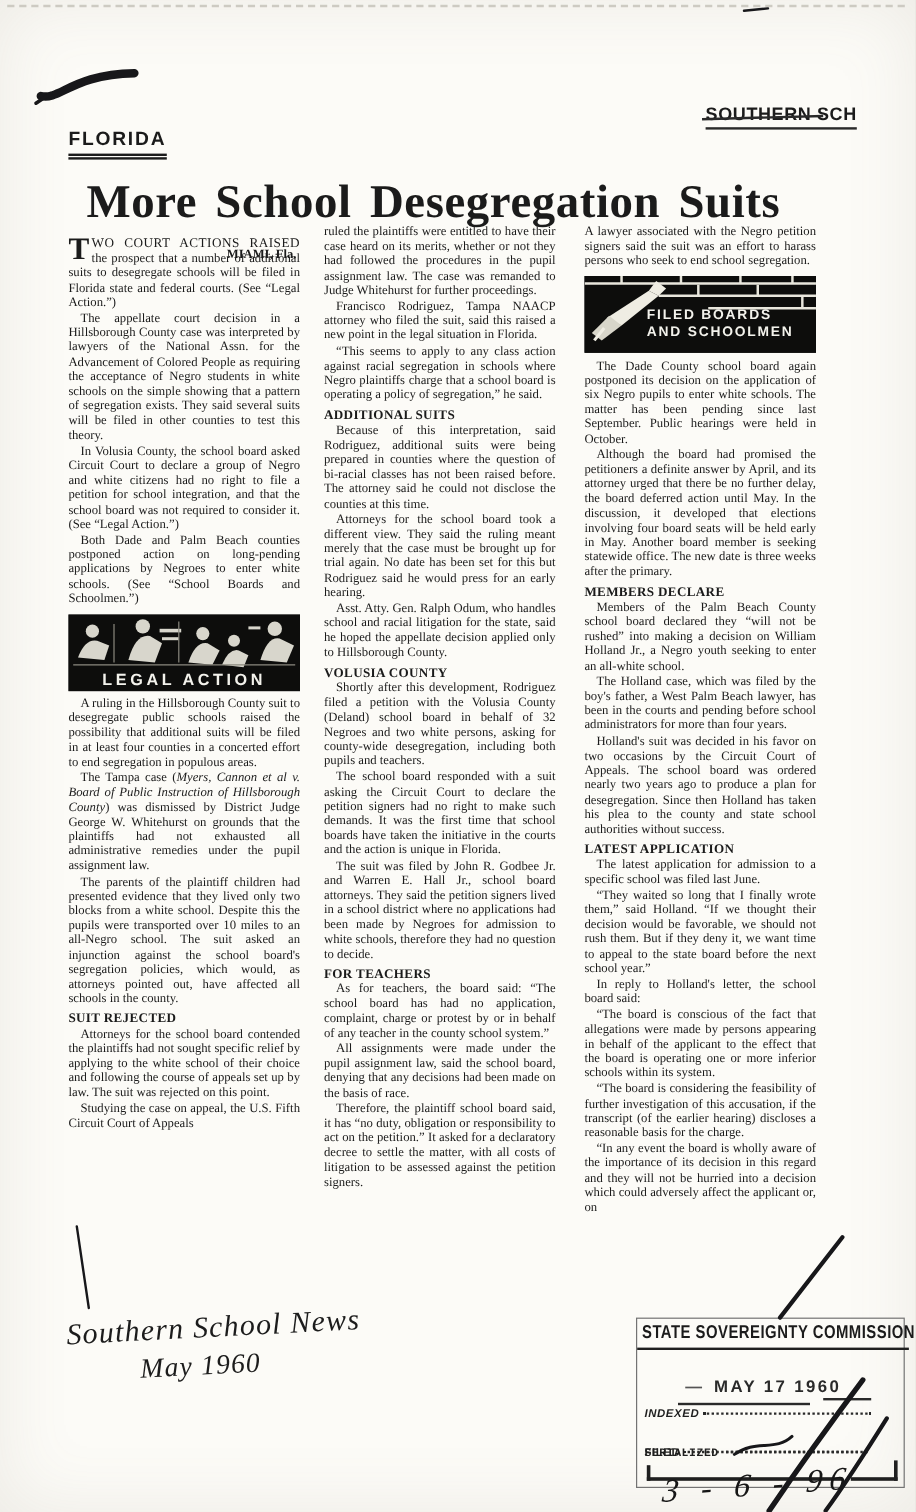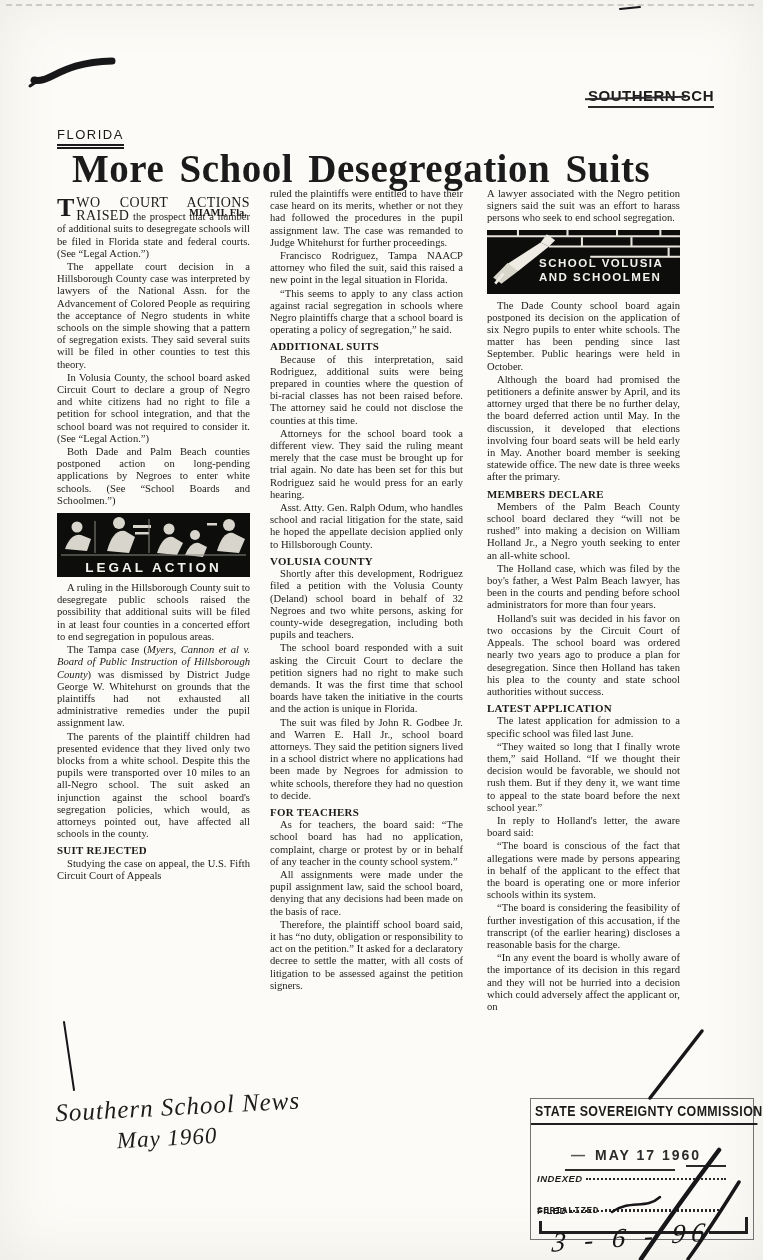--- a/index.html
+++ b/index.html
@@ -13,39 +13,39 @@
 
   .masthead {
     position:absolute; top:87px; left:588px;
     font-family:"Liberation Sans", sans-serif; font-weight:bold; font-size:15px;
     letter-spacing:.5px; border-bottom:2px solid #2a2a2a; padding-bottom:2px;
   }
   .masthead::after { content:""; position:absolute; left:-3px; right:28px; top:54%; height:2px; background:#2a2a2a; transform:rotate(-1.5deg); }
 
   .section-label {
     position:absolute; top:108px; left:57px;
-    font-family:"Liberation Sans", sans-serif; font-weight:normal; font-size:13px; letter-spacing:1.5px;margin-top:19px;
+    font-family:"Liberation Sans", sans-serif; font-weight:bold; font-size:16px; letter-spacing:1.5px;
   }
   .section-label::after { content:""; display:block; height:2px; background:#1b1b1b; margin-top:2px; box-shadow:0 3px 0 0 #1b1b1b; }
 
   .headline {
     position:absolute; top:130px; left:56px; width:630px;
     font-weight:bold; font-size:39px; letter-spacing:.5px; word-spacing:5px; white-space:nowrap;
   }
   .dateline { position:absolute; top:183px; left:148px; width:99px; text-align:right; font-weight:bold; font-size:10.5px;margin-top:24px; }
 
   .col { position:absolute; width:193px; font-size:10.6px; line-height:12.2px; text-align:justify; }
   .col1 { left:57px;  top:197px; }
   .col2 { left:270px; top:188px; }
   .col3 { left:487px; top:188px; }
 
   .para { margin:0 0 1px 0; text-indent:10px; }
   .para.no-indent { text-indent:0; }
   .dropcap { float:left; font-size:26px; line-height:22px; font-weight:bold; padding:0 2px 0 0; }
-  .smallcaps { font-size:14px; letter-spacing:.4px; }
+  .smallcaps { font-size:11px; letter-spacing:.4px; }
   .ital { font-style:italic; }
   .subhead { font-weight:bold; font-size:10.9px; letter-spacing:.3px; margin:4px 0 1px 0; text-align:left; }
 
   .img-box { position:relative; margin:6px 0 5px 0; height:64px; background:#0d0d0c; overflow:hidden; }
   .img-box svg { position:absolute; inset:0; }
   .img-box-title {
     position:absolute; left:0; right:0; bottom:3px; text-align:center; color:#f3f2ec;
     font-family:"Liberation Sans", sans-serif; font-weight:bold; font-size:13.5px; letter-spacing:3px;
   }
   .sb-box { position:relative; margin:5px 0 6px 0; height:64px; background:#0d0d0c; overflow:hidden; }
@@ -136,20 +136,21 @@
             <line x1="92" y1="6" x2="92" y2="40"></line>
         </g>
       </svg>
       <div class="img-box-title">LEGAL ACTION</div>
     </div>
 
     <p class="para">A ruling in the Hillsborough County suit to desegregate public schools raised the possibility that additional suits will be filed in at least four counties in a concerted effort to end segregation in populous areas.</p>
     <p class="para"><span>The Tampa case (</span><span class="ital">Myers, Cannon et al v. Board of Public Instruction of Hillsborough County</span><span>) was dismissed by District Judge George W. Whitehurst on grounds that the plaintiffs had not exhausted all administrative remedies under the pupil assignment law.</span></p>
     <p class="para">The parents of the plaintiff children had presented evidence that they lived only two blocks from a white school. Despite this the pupils were transported over 10 miles to an all-Negro school. The suit asked an injunction against the school board's segregation policies, which would, as attorneys pointed out, have affected all schools in the county.</p>
     <h3 class="subhead">SUIT REJECTED</h3>
+    <p class="para">Attorneys for the school board contended the plaintiffs had not sought specific relief by applying to the white school of their choice and following the course of appeals set up by law. The suit was rejected on this point.</p>
     <p class="para">Studying the case on appeal, the U.S. Fifth Circuit Court of Appeals</p>
   </div>
 
   <div class="col col2">
     <p class="para no-indent">ruled the plaintiffs were entitled to have their case heard on its merits, whether or not they had followed the procedures in the pupil assignment law. The case was remanded to Judge Whitehurst for further proceedings.</p>
     <p class="para">Francisco Rodriguez, Tampa NAACP attorney who filed the suit, said this raised a new point in the legal situation in Florida.</p>
     <p class="para">“This seems to apply to any class action against racial segregation in schools where Negro plaintiffs charge that a school board is operating a policy of segregation,” he said.</p>
     <h3 class="subhead">ADDITIONAL SUITS</h3>
     <p class="para">Because of this interpretation, said Rodriguez, additional suits were being prepared in counties where the question of bi-racial classes has not been raised before. The attorney said he could not disclose the counties at this time.</p>
     <p class="para">Attorneys for the school board took a different view. They said the ruling meant merely that the case must be brought up for trial again. No date has been set for this but Rodriguez said he would press for an early hearing.</p>
@@ -183,35 +184,35 @@
             <line x1="176" y1="17" x2="176" y2="26"></line>
         </g>
         <g fill="#efede3">
           <path d="M18 34 L52 12 L60 16 L30 40 Z"></path>
           <path d="M6 46 L20 32 L30 40 L14 52 Z" fill="#d8d6ca"></path>
           <path d="M52 12 L58 4 L66 10 L60 16 Z"></path>
         </g>
         <path d="M8 52 L16 42" stroke="#efede3" stroke-width="2.5"></path>
       </svg>
       <div class="sb-title">
-        <div>SCHOOL VOLUSIA</div>
+        <div>FILED BOARDS</div>
         <div>AND SCHOOLMEN</div>
       </div>
     </div>
 
     <p class="para">The Dade County school board again postponed its decision on the application of six Negro pupils to enter white schools. The matter has been pending since last September. Public hearings were held in October.</p>
     <p class="para">Although the board had promised the petitioners a definite answer by April, and its attorney urged that there be no further delay, the board deferred action until May. In the discussion, it developed that elections involving four board seats will be held early in May. Another board member is seeking statewide office. The new date is three weeks after the primary.</p>
     <h3 class="subhead">MEMBERS DECLARE</h3>
     <p class="para">Members of the Palm Beach County school board declared they “will not be rushed” into making a decision on William Holland Jr., a Negro youth seeking to enter an all-white school.</p>
     <p class="para">The Holland case, which was filed by the boy's father, a West Palm Beach lawyer, has been in the courts and pending before school administrators for more than four years.</p>
     <p class="para">Holland's suit was decided in his favor on two occasions by the Circuit Court of Appeals. The school board was ordered nearly two years ago to produce a plan for desegregation. Since then Holland has taken his plea to the county and state school authorities without success.</p>
     <h3 class="subhead">LATEST APPLICATION</h3>
     <p class="para">The latest application for admission to a specific school was filed last June.</p>
     <p class="para">“They waited so long that I finally wrote them,” said Holland. “If we thought their decision would be favorable, we should not rush them. But if they deny it, we want time to appeal to the state board before the next school year.”</p>
-    <p class="para">In reply to Holland's letter, the aware board said:</p>
+    <p class="para">In reply to Holland's letter, the school board said:</p>
     <p class="para">“The board is conscious of the fact that allegations were made by persons appearing in behalf of the applicant to the effect that the board is operating one or more inferior schools within its system.</p>
     <p class="para">“The board is considering the feasibility of further investigation of this accusation, if the transcript (of the earlier hearing) discloses a reasonable basis for the charge.</p>
     <p class="para">“In any event the board is wholly aware of the importance of its decision in this regard and they will not be hurried into a decision which could adversely affect the applicant or, on</p>
   </div>
 
   <div class="hand-note">
     <span>Southern School News</span>
     <span class="line2">May 1960</span>
   </div>
 

